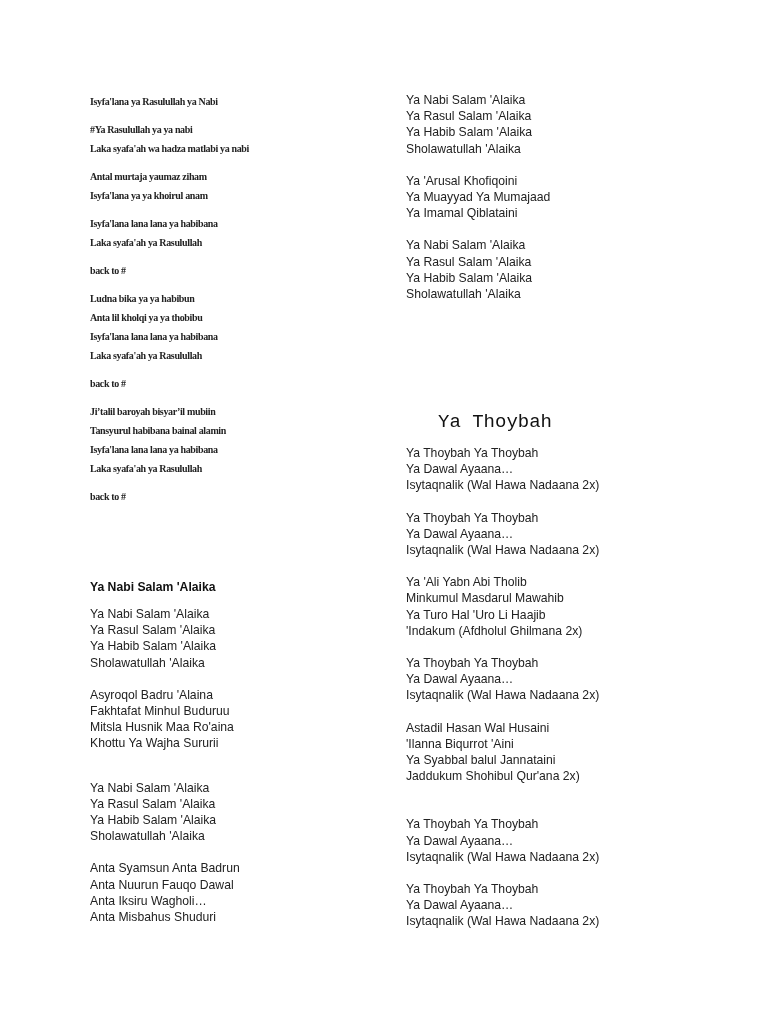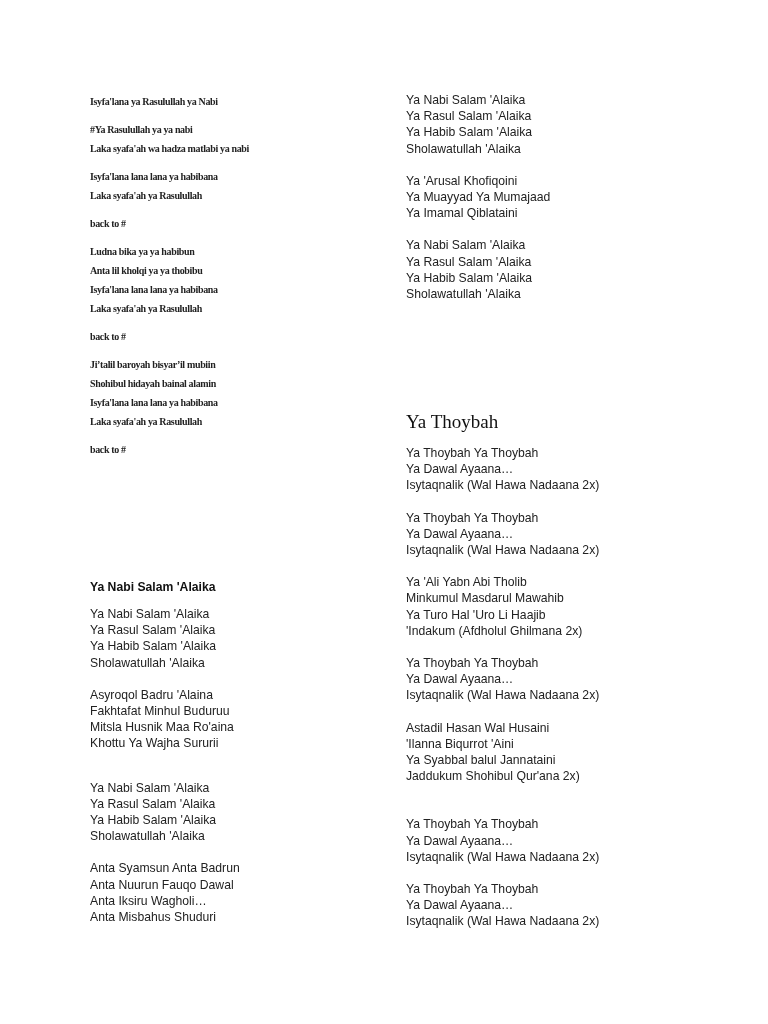--- a/index.html
+++ b/index.html
@@ -6,54 +6,58 @@
   body { width:768px; height:1024px; position:relative; overflow:hidden; color:#1a1a1a; }
   .col { position:absolute; }
   .left { left:90px; top:92px; width:300px; }
   .right { left:406px; top:92px; width:320px; }
   .calibri { font-family:Liberation Serif, serif; font-size:10px; font-weight:bold; letter-spacing:-0.35px; color:#222; }
   .arial { font-family:"Liberation Sans", sans-serif; font-size:12.2px; color:#222; }
   .para { margin:0; }
   .line { display:block; white-space:nowrap; }
   .calibri .line { line-height:19px; }
   .arial .line { line-height:16.2px; }
-  .heading-large { font-family:Liberation Serif, serif; font-size:19px; line-height:22px; color:#111; white-space:nowrap; }
+  .heading-large { font-family:Liberation Mono, monospace; font-size:19px; line-height:22px; color:#111; white-space:nowrap;margin-left:32px; }
   .heading-bold { font-family:"Liberation Sans", sans-serif; font-size:12.2px; font-weight:bold; color:#111; white-space:nowrap; }
 </style>
 </head>
 <body>
 
 <div class="col left">
   <div class="calibri">
     <div class="para" style="margin-bottom:9px">
       <span class="line">Isyfa'lana ya Rasulullah ya Nabi</span>
     </div>
     <div class="para" style="margin-bottom:9px">
       <span class="line">#Ya Rasulullah ya ya nabi</span>
       <span class="line">Laka syafa'ah wa hadza matlabi ya nabi</span>
+    </div>
+    <div class="para" style="margin-bottom:9px">
+      <span class="line">Antal murtaja yaumaz ziham</span>
+      <span class="line">Isyfa'lana ya ya khoirul anam</span>
     </div>
     <div class="para" style="margin-bottom:9px">
       <span class="line">Isyfa'lana lana lana ya habibana</span>
       <span class="line">Laka syafa'ah ya Rasulullah</span>
     </div>
     <div class="para" style="margin-bottom:9px">
       <span class="line">back to #</span>
     </div>
     <div class="para" style="margin-bottom:9px">
       <span class="line">Ludna bika ya ya habibun</span>
       <span class="line">Anta lil kholqi ya ya thobibu</span>
       <span class="line">Isyfa'lana lana lana ya habibana</span>
       <span class="line">Laka syafa'ah ya Rasulullah</span>
     </div>
     <div class="para" style="margin-bottom:9px">
       <span class="line">back to #</span>
     </div>
     <div class="para" style="margin-bottom:9px">
       <span class="line">Ji’talil baroyah bisyar’il mubiin</span>
-      <span class="line">Shohibul hidayah bainal alamin</span>
+      <span class="line">Tansyurul habibana bainal alamin</span>
       <span class="line">Isyfa'lana lana lana ya habibana</span>
       <span class="line">Laka syafa'ah ya Rasulullah</span>
     </div>
     <div class="para">
       <span class="line">back to #</span>
     </div>
   </div>
 
   <div class="heading-bold" style="position:absolute; top:488px; left:0;">Ya Nabi Salam 'Alaika</div>
 

